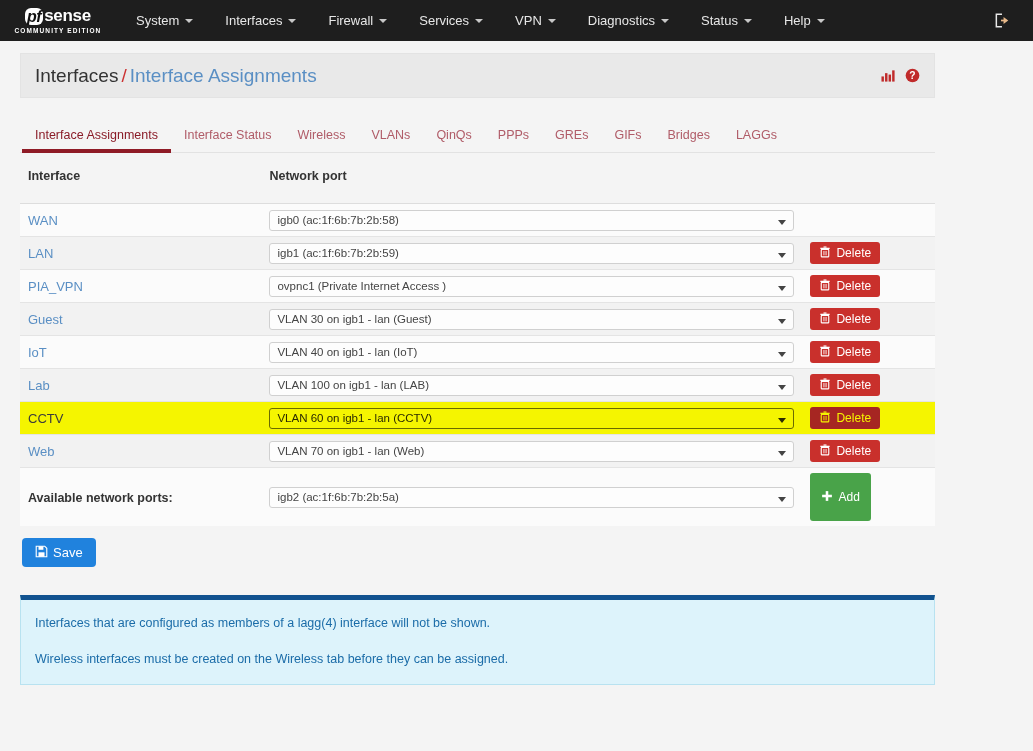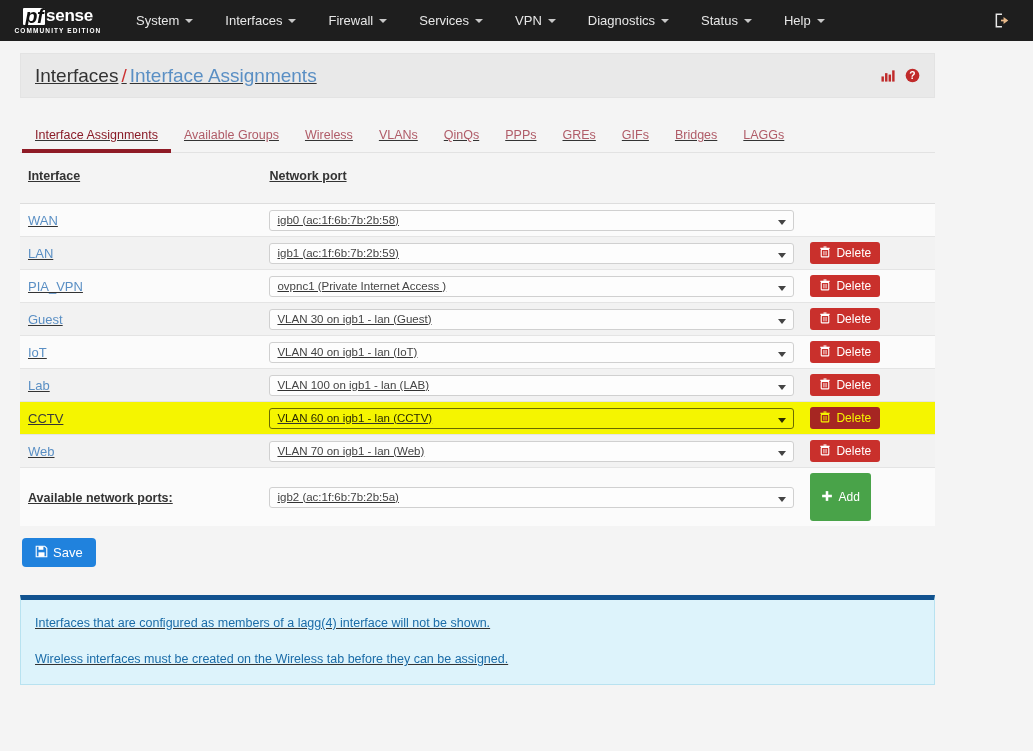--- a/index.html
+++ b/index.html
@@ -33,24 +33,24 @@
   }
   .brand-top {
     display: flex;
     align-items: center;
     height: 18px;
   }
   .brand-pf {
     background: #ffffff;
     color: #111;
     font-weight: bold;
-    font-size: 20px;
+    font-size: 16px;
     line-height: 15px;
     padding: 1px 2px 1px 2px;
-    border-radius: 1px;
+    border-radius: 6px;
     font-style: italic;
     letter-spacing: -0.5px;
   }
   .brand-sense {
     color: #ffffff;
     font-weight: bold;
     font-size: 17px;
     line-height: 16px;
     letter-spacing: -0.3px;
     margin-left: 1px;
@@ -92,21 +92,20 @@
   }
   .logout-icon { cursor: pointer; line-height: 0; }
 
   
   .page {
     width: 1033px;
     padding: 0;
   }
   .content-wrap {
     margin: 4px 98px 0 20px;
-    text-decoration: underline;
   }
   .page-header {
     background: #e9e9e9;
     border: 1px solid #e3e3e3;
     height: 45px;
     display: flex;
     align-items: center;
     padding: 0 14px;
     margin-top: 12px;
   }
@@ -353,21 +352,21 @@
             <circle cx="8" cy="8" r="7.3" fill="#c02a2a"></circle>
             <text x="8" y="12.2" font-size="11" font-weight="bold" fill="#ffffff" text-anchor="middle" font-family="Liberation Sans, sans-serif">?</text>
           </svg>
         </span>
       </div>
     </div>
 
     
     <div class="tabs">
       <div class="tab active"><span>Interface Assignments</span></div>
-      <div class="tab"><span>Available Groups</span></div>
+      <div class="tab"><span>Interface Status</span></div>
       <div class="tab"><span>Wireless</span></div>
       <div class="tab"><span>VLANs</span></div>
       <div class="tab"><span>QinQs</span></div>
       <div class="tab"><span>PPPs</span></div>
       <div class="tab"><span>GREs</span></div>
       <div class="tab"><span>GIFs</span></div>
       <div class="tab"><span>Bridges</span></div>
       <div class="tab"><span>LAGGs</span></div>
     </div>
 

